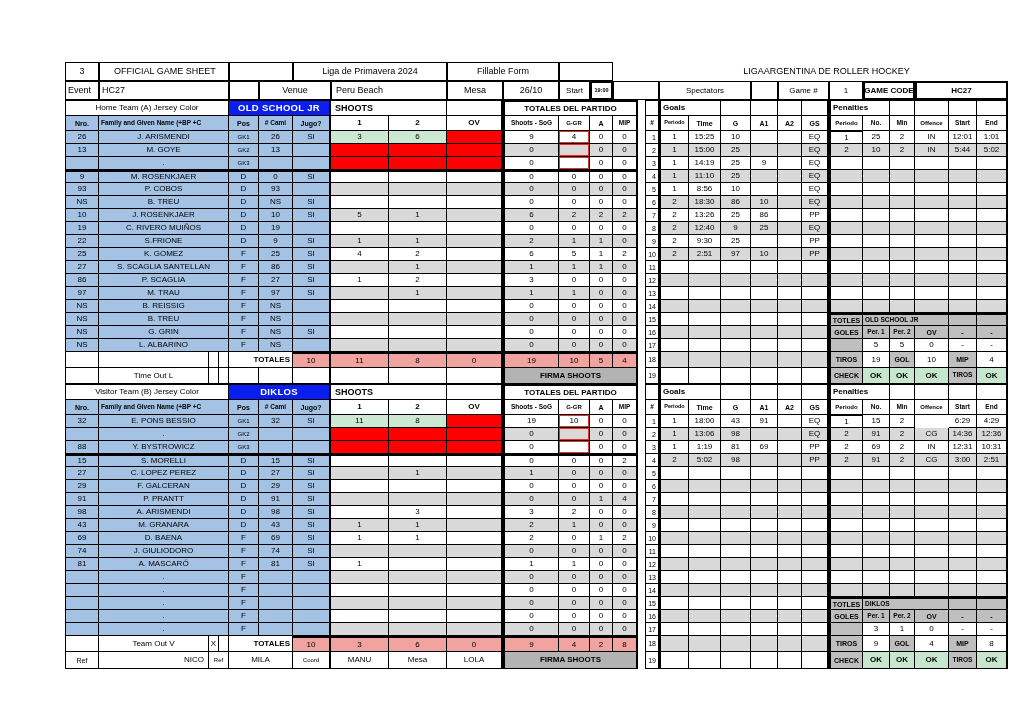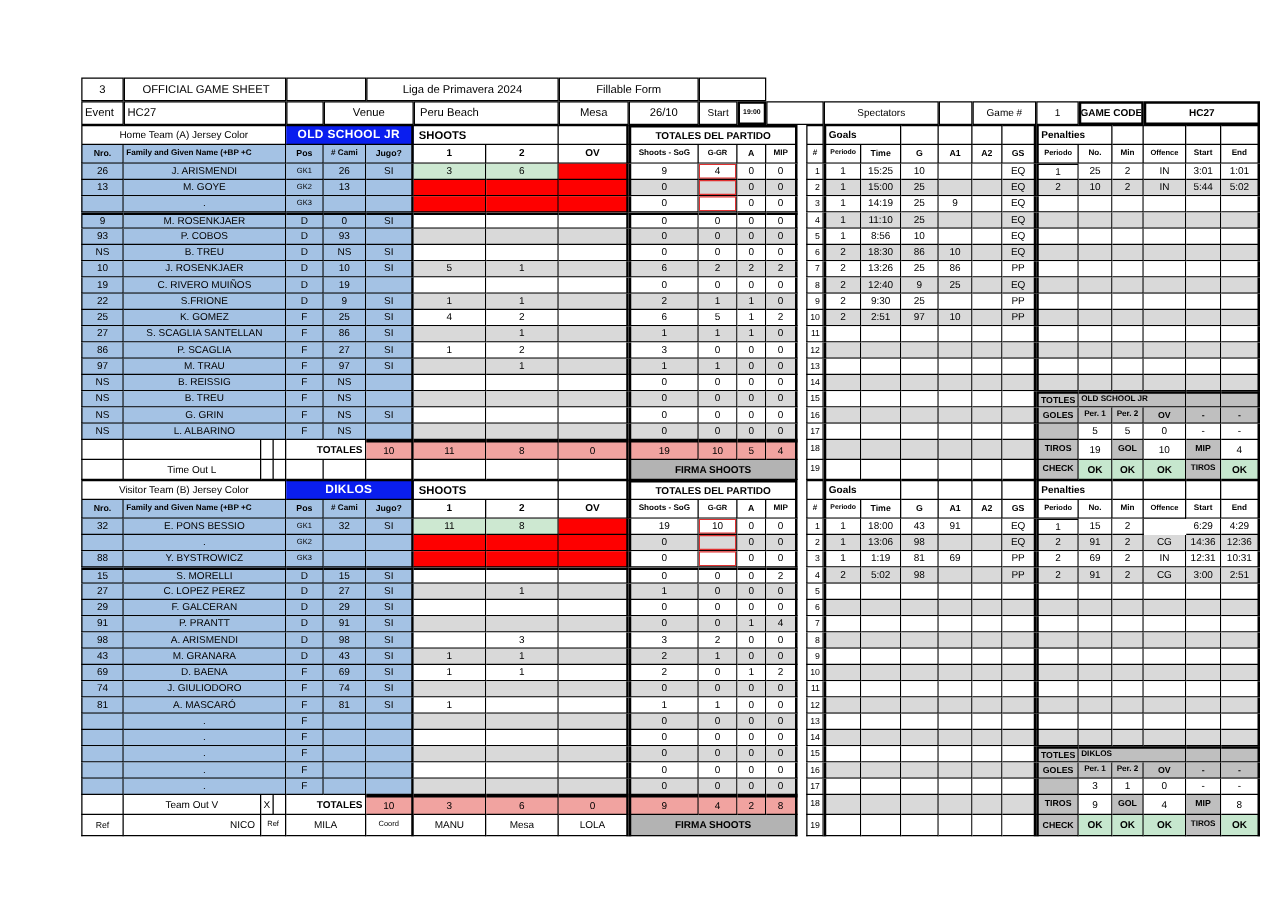--- a/index.html
+++ b/index.html
@@ -34,20 +34,21 @@
 <body>
 
 <div id="sheet">
 
   <div class="cell box fs9" style="grid-row:1;grid-column:1">3</div>
   <div class="cell box l pl14 fs9" style="grid-row:1;grid-column:2/span 3">OFFICIAL GAME SHEET</div>
   <div class="cell box" style="grid-row:1;grid-column:5/span 2"></div>
   <div class="cell box fs9" style="grid-row:1;grid-column:7/span 3">Liga de Primavera 2024</div>
   <div class="cell box fs9" style="grid-row:1;grid-column:10/span 2">Fillable Form</div>
   <div class="cell box" style="grid-row:1;grid-column:12/span 2"></div>
+  <div class="cell fs9" style="grid-row:1;grid-column:16/span 13">LIGAARGENTINA DE ROLLER HOCKEY</div>
 
   <div class="cell box l pl2 fs9" style="grid-row:2;grid-column:1">Event</div>
   <div class="cell box l pl2 fs9" style="grid-row:2;grid-column:2/span 3">HC27</div>
   <div class="cell box" style="grid-row:2;grid-column:5"></div>
   <div class="cell box fs9" style="grid-row:2;grid-column:6/span 2">Venue</div>
   <div class="cell box l pl4 fs9" style="grid-row:2;grid-column:8/span 2">Peru Beach</div>
   <div class="cell box fs9" style="grid-row:2;grid-column:10">Mesa</div>
   <div class="cell box fs9" style="grid-row:2;grid-column:11">26/10</div>
   <div class="cell box fs8" style="grid-row:2;grid-column:12">Start</div>
   <div class="cell box2 bold fs55" style="grid-row:2;grid-column:13">19:00</div>
@@ -115,21 +116,21 @@
     <div class="cell b fs8 w bl2" style="grid-area: 5 / 17 / auto / span 1;">1</div>
     <div class="cell b fs8 w" style="grid-area: 5 / 18 / auto / span 1;">15:25</div>
     <div class="cell b fs8 w" style="grid-area: 5 / 19 / auto / span 1;">10</div>
     <div class="cell b fs8 w" style="grid-area: 5 / 20 / auto / span 1;"></div>
     <div class="cell b fs8 w" style="grid-area: 5 / 21 / auto / span 1;"></div>
     <div class="cell b fs8 w br2" style="grid-area: 5 / 22 / auto / span 1;">EQ</div>
     <div class="cell b fs8 w bl2 bt" style="grid-area: 5 / 23 / auto / span 1;">1</div>
     <div class="cell b fs8 w" style="grid-area: 5 / 24 / auto / span 1;">25</div>
     <div class="cell b fs8 w" style="grid-area: 5 / 25 / auto / span 1;">2</div>
     <div class="cell b fs8 w" style="grid-area: 5 / 26 / auto / span 1;">IN</div>
-    <div class="cell b fs8 w" style="grid-area: 5 / 27 / auto / span 1;">3:01</div>
+    <div class="cell b fs8 w" style="grid-area: 5 / 27 / auto / span 1;">12:01</div>
     <div class="cell b fs8 w br2" style="grid-area: 5 / 28 / auto / span 1;">1:01</div>
     <div class="cell b lb fs8 bl" style="grid-area: 6 / 1 / auto / span 1;">13</div>
     <div class="cell b lb fs8" style="grid-area: 6 / 2 / auto / span 3;">M. GOYE</div>
     <div class="cell b lb fs6" style="grid-area: 6 / 5 / auto / span 1;">GK2</div>
     <div class="cell b lb fs8" style="grid-area: 6 / 6 / auto / span 1;">13</div>
     <div class="cell b lb fs8 br2" style="grid-area: 6 / 7 / auto / span 1;"></div>
     <div class="cell b fs8 red" style="grid-area: 6 / 8 / auto / span 1;"></div>
     <div class="cell b fs8 red" style="grid-area: 6 / 9 / auto / span 1;"></div>
     <div class="cell b fs8 red br2" style="grid-area: 6 / 10 / auto / span 1;"></div>
     <div class="cell b fs8 g bl2" style="grid-area: 6 / 11 / auto / span 1;">0</div>

